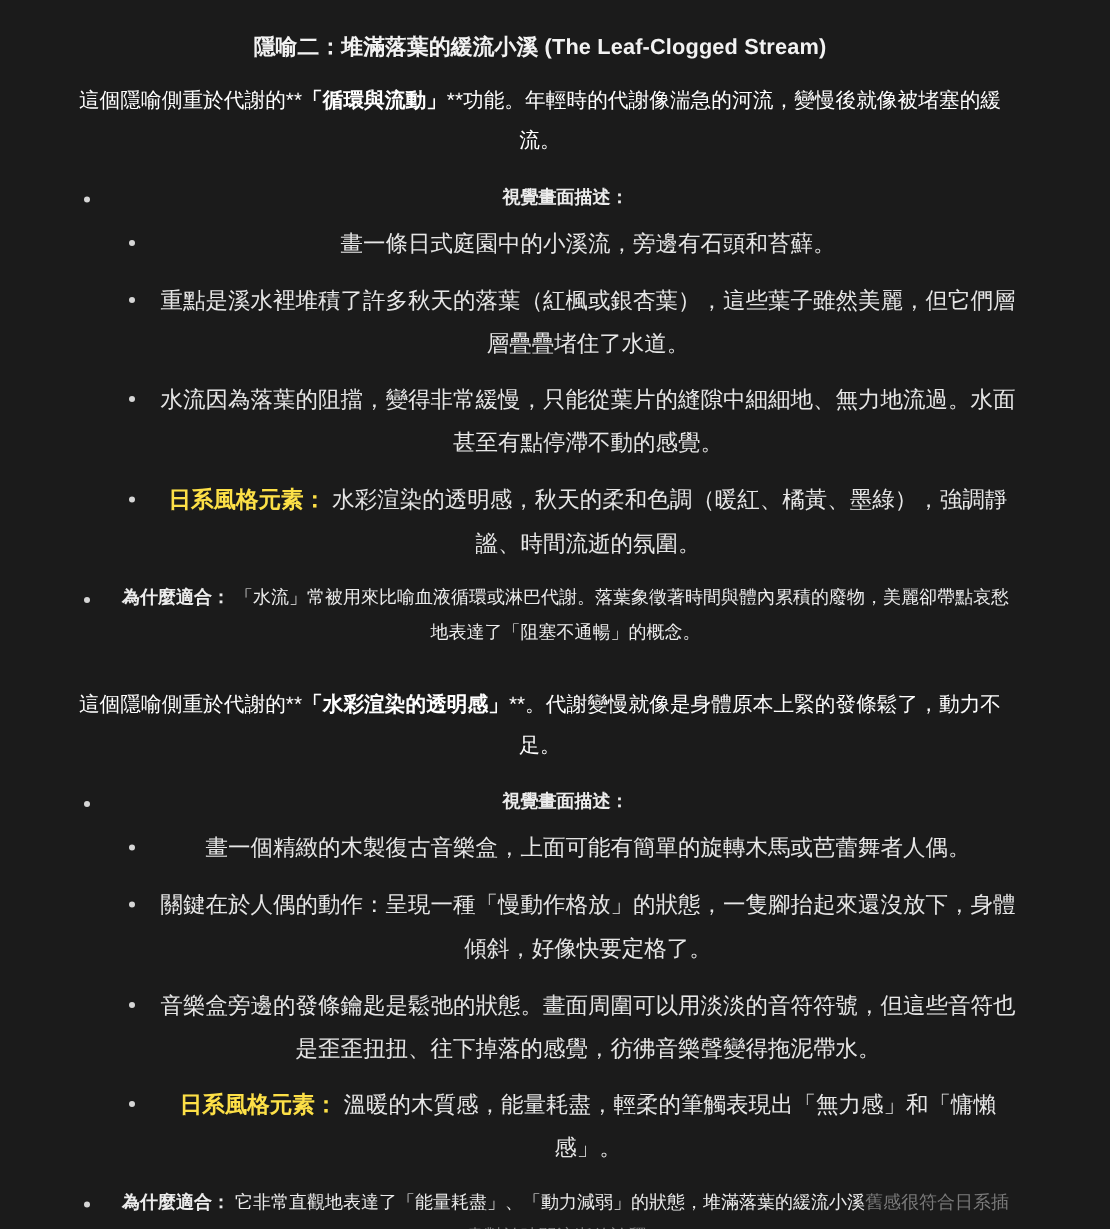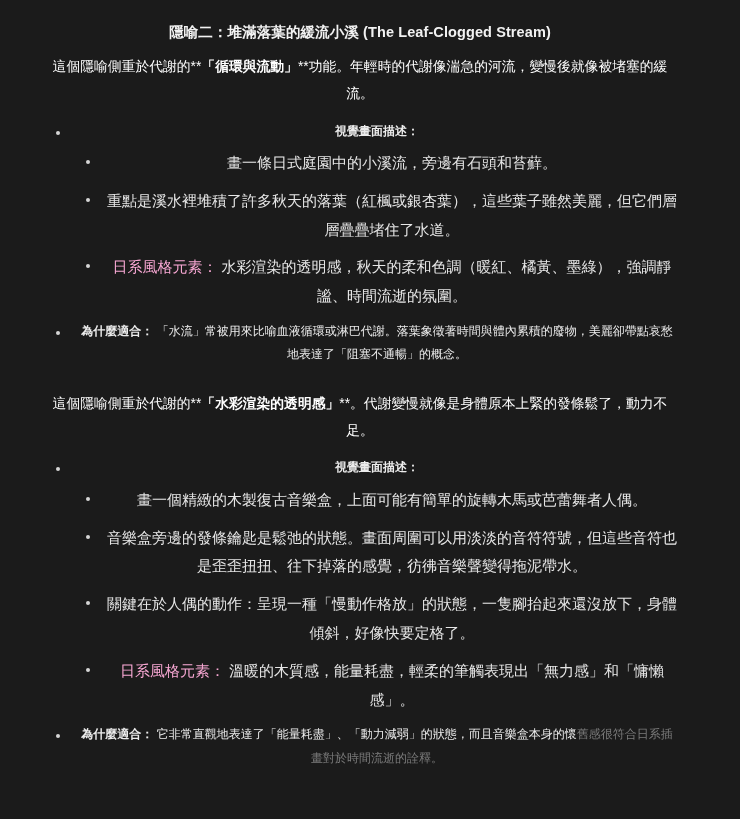--- a/index.html
+++ b/index.html
@@ -87,22 +87,22 @@
     height: 4px;
     border-radius: 50%;
     background: #d6d6d6;
   }
   .l2-text {
     font-size: 15px;
     line-height: 1.92;
     color: #e6e6e6;
   }
   .l2-text b {
-    font-weight: normal;
-    color: #f9a8d4;
+    font-weight: bold;
+    color: #fde047;
   }
   .fade-tail {
     color: #7b7b7b;
   }
   .spacer {
     height: 14px;
   }
 </style>
 </head>
 <body>
@@ -117,20 +117,23 @@
       <li>
         <div class="l1-text"><b>視覺畫面描述：</b></div>
         <ul class="lvl2">
           <li>
             <div class="l2-text">畫一條日式庭園中的小溪流，旁邊有石頭和苔蘚。</div>
           </li>
           <li>
             <div class="l2-text">重點是溪水裡堆積了許多秋天的落葉（紅楓或銀杏葉），這些葉子雖然美麗，但它們層層疊疊堵住了水道。</div>
           </li>
           <li>
+            <div class="l2-text">水流因為落葉的阻擋，變得非常緩慢，只能從葉片的縫隙中細細地、無力地流過。水面甚至有點停滯不動的感覺。</div>
+          </li>
+          <li>
             <div class="l2-text"><b>日系風格元素：</b><span> 水彩渲染的透明感，秋天的柔和色調（暖紅、橘黃、墨綠），強調靜謐、時間流逝的氛圍。</span></div>
           </li>
         </ul>
       </li>
       <li>
         <div class="l1-text"><b>為什麼適合：</b><span> 「水流」常被用來比喻血液循環或淋巴代謝。落葉象徵著時間與體內累積的廢物，美麗卻帶點哀愁地表達了「阻塞不通暢」的概念。</span></div>
       </li>
     </ul>
   </div>
 
@@ -140,29 +143,29 @@
     <p class="para"><span>這個隱喻側重於代謝的**</span><b>「水彩渲染的透明感」</b><span>**。代謝變慢就像是身體原本上緊的發條鬆了，動力不足。</span></p>
 
     <ul class="lvl1">
       <li>
         <div class="l1-text"><b>視覺畫面描述：</b></div>
         <ul class="lvl2">
           <li>
             <div class="l2-text">畫一個精緻的木製復古音樂盒，上面可能有簡單的旋轉木馬或芭蕾舞者人偶。</div>
           </li>
           <li>
-            <div class="l2-text">音樂盒旁邊的發條鑰匙是鬆弛的狀態。畫面周圍可以用淡淡的音符符號，但這些音符也是歪歪扭扭、往下掉落的感覺，彷彿音樂聲變得拖泥帶水。</div>
+            <div class="l2-text">關鍵在於人偶的動作：呈現一種「慢動作格放」的狀態，一隻腳抬起來還沒放下，身體傾斜，好像快要定格了。</div>
           </li>
           <li>
-            <div class="l2-text">關鍵在於人偶的動作：呈現一種「慢動作格放」的狀態，一隻腳抬起來還沒放下，身體傾斜，好像快要定格了。</div>
+            <div class="l2-text">音樂盒旁邊的發條鑰匙是鬆弛的狀態。畫面周圍可以用淡淡的音符符號，但這些音符也是歪歪扭扭、往下掉落的感覺，彷彿音樂聲變得拖泥帶水。</div>
           </li>
           <li>
             <div class="l2-text"><b>日系風格元素：</b><span> 溫暖的木質感，能量耗盡，輕柔的筆觸表現出「無力感」和「慵懶感」。</span></div>
           </li>
         </ul>
       </li>
       <li>
-        <div class="l1-text"><b>為什麼適合：</b><span> 它非常直觀地表達了「能量耗盡」、「動力減弱」的狀態，而且音樂盒本身的懷</span><span class="fade-tail">舊感很符合日系插畫對於時間流逝的詮釋。</span></div>
+        <div class="l1-text"><b>為什麼適合：</b><span> 它非常直觀地表達了「能量耗盡」、「動力減弱」的狀態，堆滿落葉的緩流小溪</span><span class="fade-tail">舊感很符合日系插畫對於時間流逝的詮釋。</span></div>
       </li>
     </ul>
   </div>
 
 </div>
 
 </body></html>

